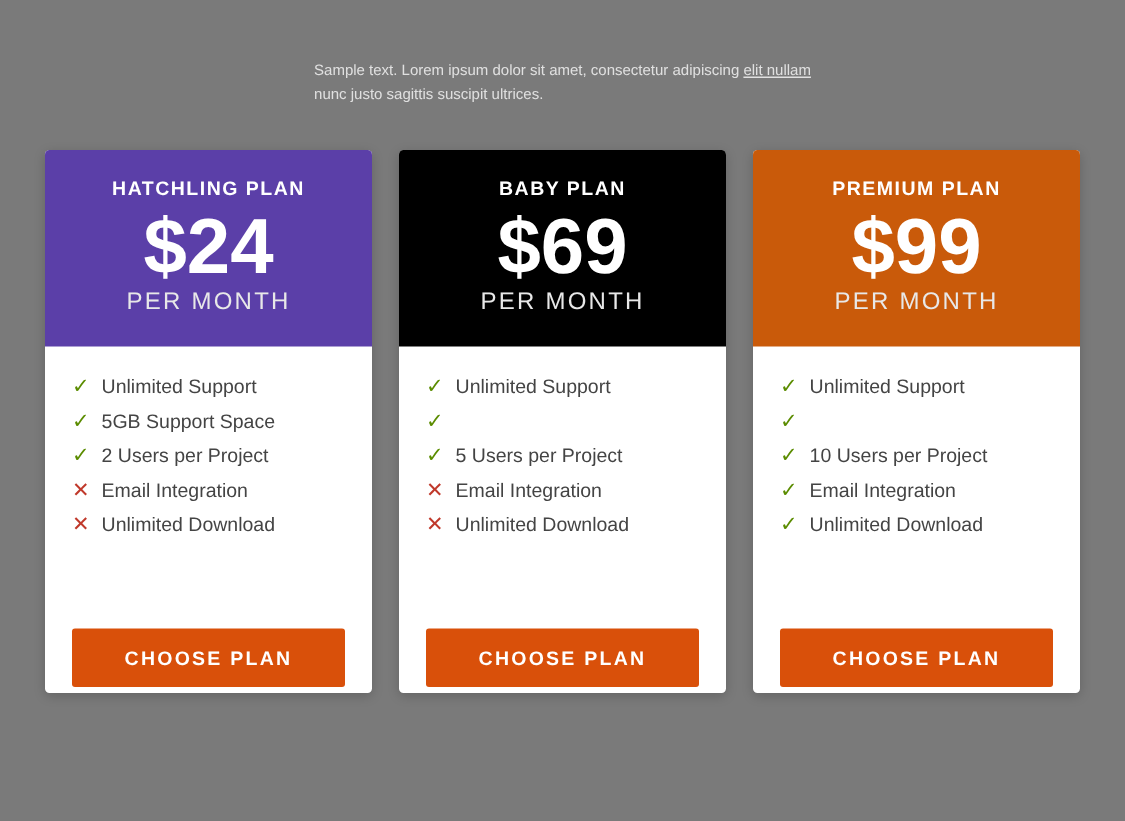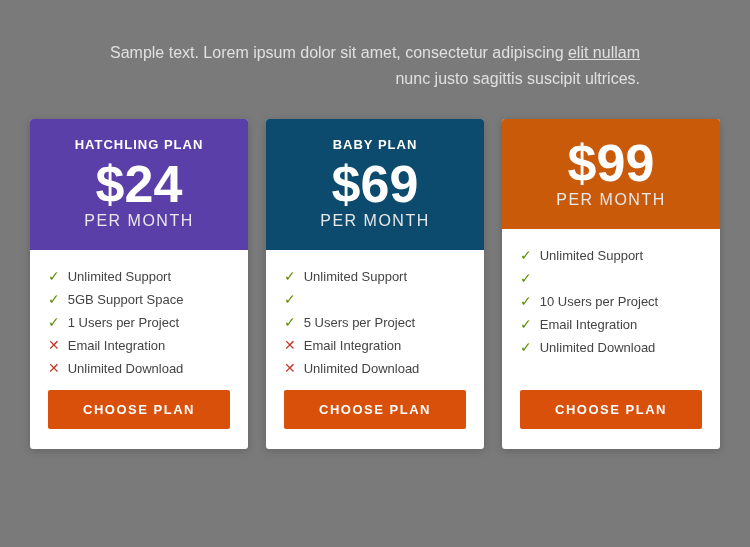--- a/index.html
+++ b/index.html
@@ -15,22 +15,22 @@
     }
     .page-title {
       color: #fff;
       font-size: 38px;
       font-weight: 700;
       text-align: center;
       margin-bottom: 10px;
     }
     .page-subtitle {
       color: #e0e0e0;
-      font-size: 16px;
-      text-align: right;
+      font-size: 10px;
+      text-align: left;
       line-height: 1.6;
       margin-bottom: 28px;
     }
     .page-subtitle u {
       color: #e0e0e0;
     }
     .plans-container {
       display: flex;
       gap: 18px;
       justify-content: center;
@@ -46,21 +46,21 @@
       overflow: hidden;
       box-shadow: 0 2px 8px rgba(0,0,0,0.18);
     }
     .plan-header {
       padding: 18px 16px 20px;
       display: flex;
       flex-direction: column;
       align-items: center;
     }
     .plan-header.hatchling { background: #5b3fa8; }
-    .plan-header.baby { background: #0c4a6e; }
+    .plan-header.baby { background: #000000; }
     .plan-header.premium { background: #c95a0a; }
     .plan-name {
       color: #fff;
       font-size: 13px;
       font-weight: 700;
       letter-spacing: 1px;
       text-transform: uppercase;
       margin-bottom: 6px;
       text-align: center;
     }
@@ -97,21 +97,22 @@
       color: #5b8c00;
       font-size: 14px;
       flex-shrink: 0;
     }
     .cross-icon {
       color: #c0392b;
       font-size: 14px;
       flex-shrink: 0;
     }
     .plan-cta {
-      padding: 0 18px 20px;
+      padding: 0 18px 4px;
+      margin-top: 48px;
     }
     .choose-btn {
       display: block;
       width: 100%;
       padding: 12px 0;
       background: #d9500a;
       color: #fff;
       font-size: 13px;
       font-weight: 700;
       letter-spacing: 1.5px;
@@ -145,21 +146,21 @@
         <div class="feature-item">
           <span class="check-icon">✓</span>
           <span>Unlimited Support</span>
         </div>
         <div class="feature-item">
           <span class="check-icon">✓</span>
           <span>5GB Support Space</span>
         </div>
         <div class="feature-item">
           <span class="check-icon">✓</span>
-          <span>1 Users per Project</span>
+          <span>2 Users per Project</span>
         </div>
         <div class="feature-item">
           <span class="cross-icon">✕</span>
           <span>Email Integration</span>
         </div>
         <div class="feature-item">
           <span class="cross-icon">✕</span>
           <span>Unlimited Download</span>
         </div>
       </div>
@@ -193,20 +194,21 @@
           <span class="cross-icon">✕</span>
           <span>Unlimited Download</span>
         </div>
       </div>
       <div class="plan-cta">
         <button class="choose-btn">CHOOSE PLAN</button>
       </div>
     </div>
     <div class="plan-card">
       <div class="plan-header premium">
+        <div class="plan-name">PREMIUM PLAN</div>
         <div class="plan-price">$99</div>
         <div class="plan-period">PER MONTH</div>
       </div>
       <div class="plan-features">
         <div class="feature-item">
           <span class="check-icon">✓</span>
           <span>Unlimited Support</span>
         </div>
         <div class="feature-item">
           <span class="check-icon">✓</span>

